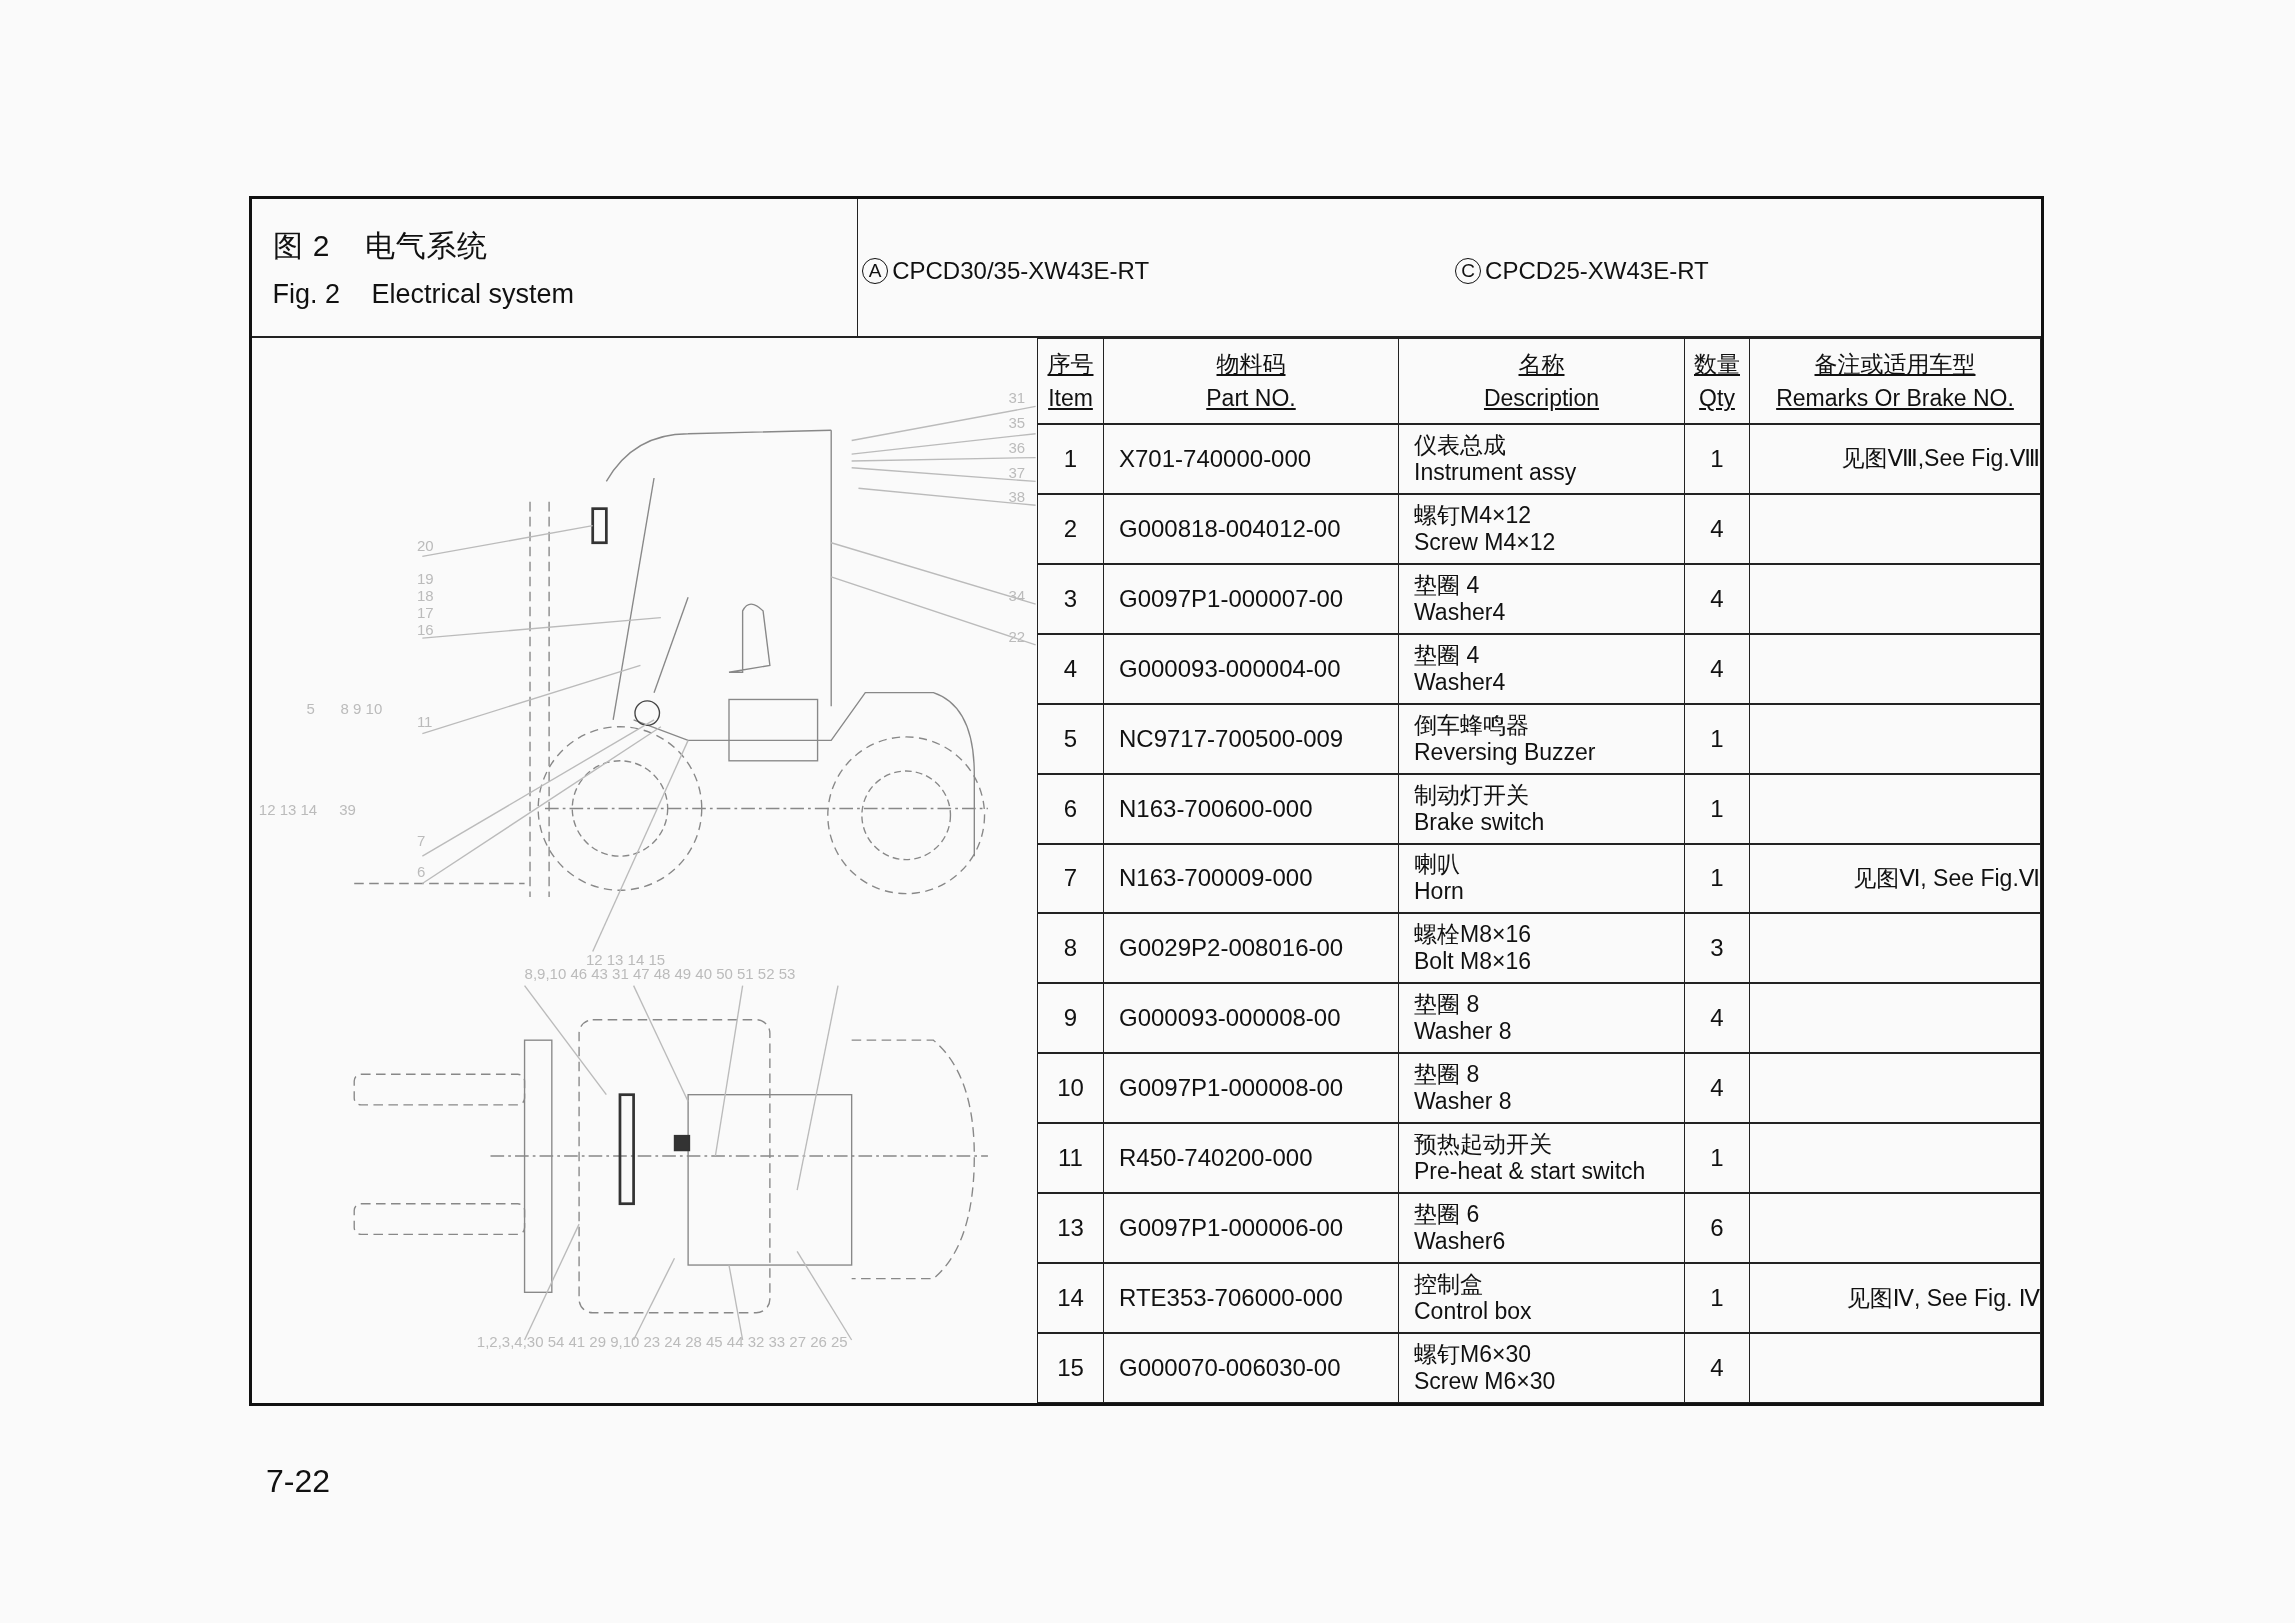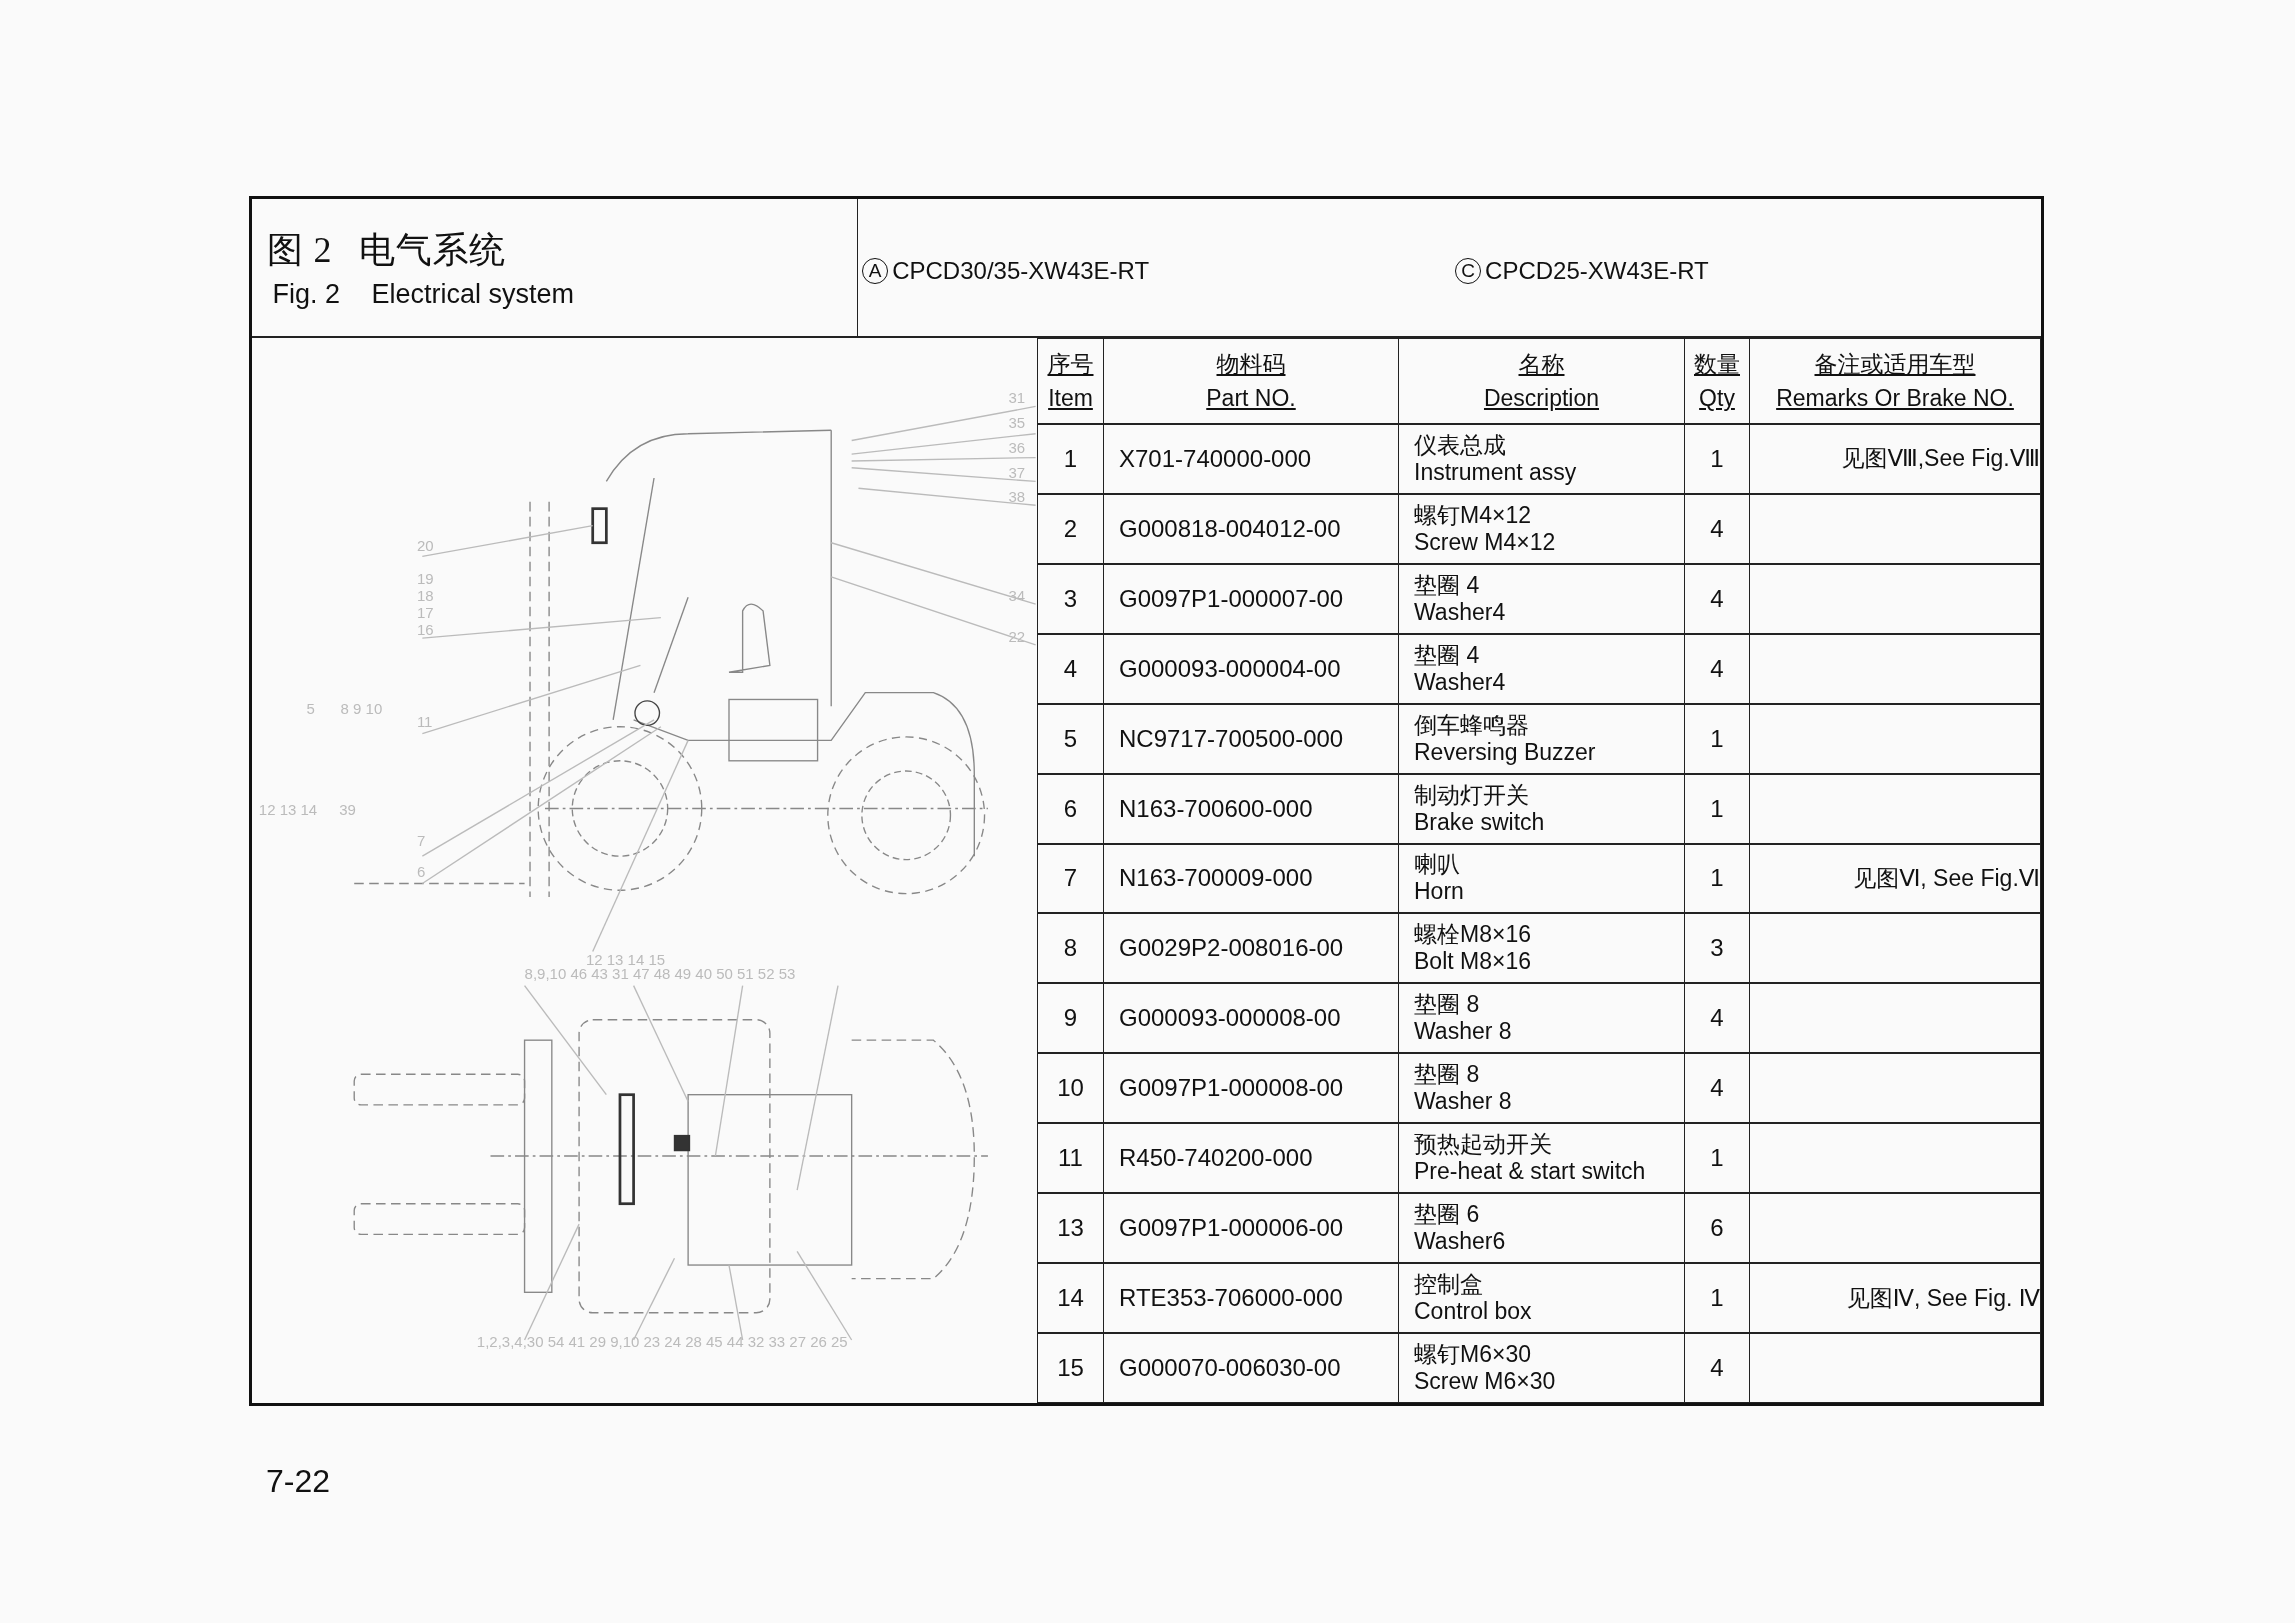--- a/index.html
+++ b/index.html
@@ -13,21 +13,21 @@
     border:3.4px solid #111; box-sizing:border-box; background:#fafafa;
   }
   .hdr-left {
     position:absolute; left:0; top:0; width:606px; height:139px;
     border-right:1.4px solid #222; border-bottom:2px solid #222; box-sizing:border-box;
   }
   .hdr-right {
     position:absolute; left:606px; top:0; right:0; height:139px;
     border-bottom:2px solid #222; box-sizing:border-box;
   }
-  .title-cn { position:absolute; left:15px; top:27px; font-size:36px; letter-spacing:0.7px;font-family:Liberation Serif, serif; }
+  .title-cn { position:absolute; left:21px; top:27px; font-size:30px; letter-spacing:0.7px; }
   .title-cn .num { display:inline-block; width:92px; }
   .title-en { position:absolute; left:20.4px; top:80px; font-size:27px; }
   .title-en .num { display:inline-block; width:99px; }
   .model { position:absolute; top:58px; font-size:24px; display:flex; align-items:center; }
   .circ {
     display:inline-flex; width:26px; height:26px; border:1.4px solid #111; border-radius:50%;
     align-items:center; justify-content:center; font-size:19px; margin-right:4.1px; box-sizing:border-box;
   }
   .drawing { position:absolute; left:0; top:139px; width:785px; height:1065px; }
   .drawing svg { width:100%; height:100%; }
@@ -223,21 +223,21 @@
             <td class="part">G000093-000004-00</td>
             <td class="desc">
               <div>垫圈 4</div>
               <div>Washer4</div>
             </td>
             <td class="qty">4</td>
             <td class="rem"></td>
           </tr>
           <tr class="data">
             <td class="item">5</td>
-            <td class="part">NC9717-700500-000</td>
+            <td class="part">NC9717-700500-009</td>
             <td class="desc">
               <div>倒车蜂鸣器</div>
               <div>Reversing Buzzer</div>
             </td>
             <td class="qty">1</td>
             <td class="rem"></td>
           </tr>
           <tr class="data">
             <td class="item">6</td>
             <td class="part">N163-700600-000</td>

